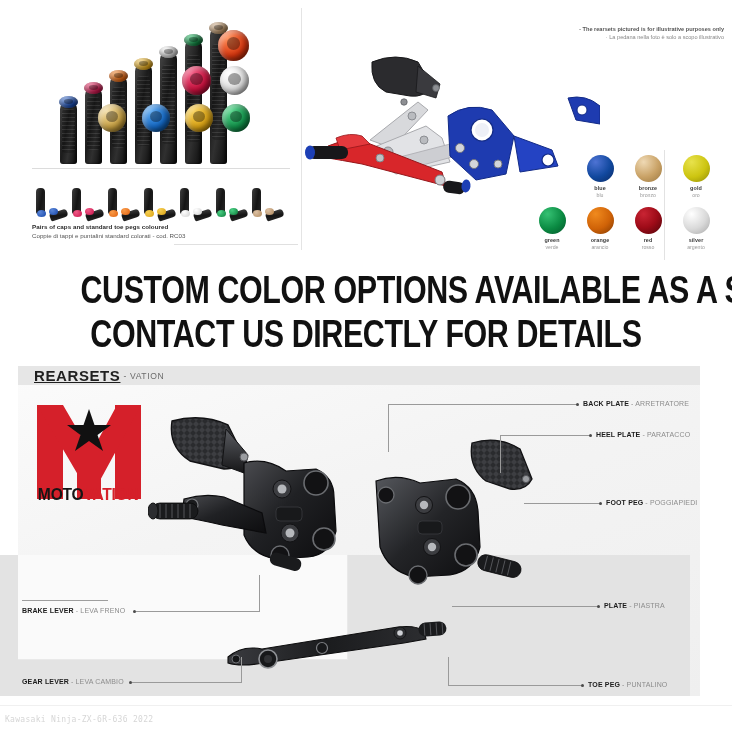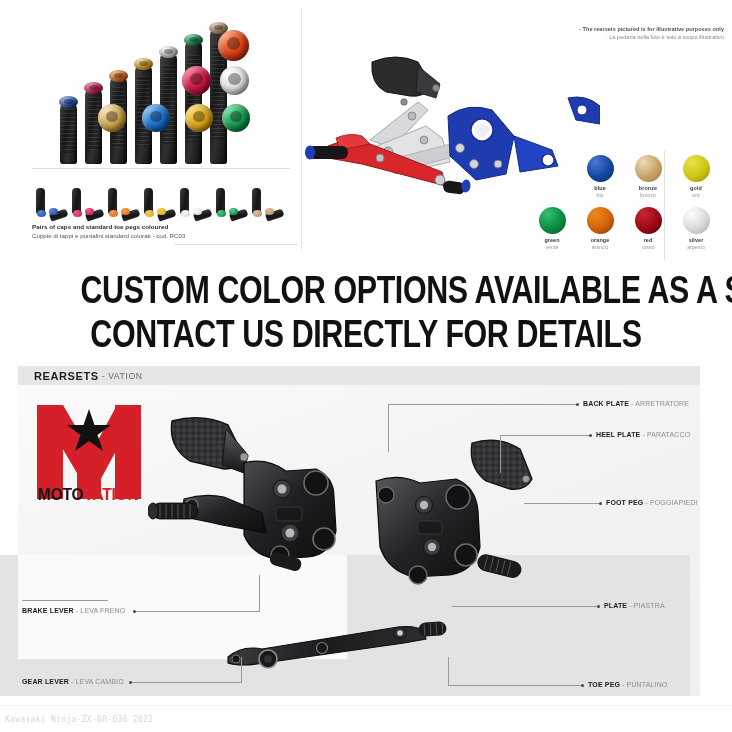--- a/index.html
+++ b/index.html
@@ -97,21 +97,21 @@
     background:#e3e3e3;
   }
   #panel-white-notch {
     position:absolute; left:18px; top:198px; width:330px; height:105px;
     background:#fafafa; border-right:1px solid #e9e9e9; border-bottom:1px solid #e9e9e9;
   }
   #section-header {
     position:absolute; left:18px; top:9px; width:682px; height:19px;
     background:#e6e6e6; display:flex; align-items:center; padding-left:16px;
   }
-  #section-header .sh-en { font-size:11px; font-weight:bold; color:#1f1f1f; letter-spacing:.6px; }
+  #section-header .sh-en { font-size:15px; font-weight:bold; color:#1f1f1f; letter-spacing:.6px;text-decoration:underline; }
   #section-header .sh-it { font-size:8.6px; color:#6b6b6b; letter-spacing:.6px; margin-left:3px; }
 
   
   #logo { position:absolute; left:33px; top:42px; width:112px; height:108px; }
   #logo-word { position:absolute; left:33px; top:128px; width:120px; text-align:center;
     font-size:17px; font-weight:bold; letter-spacing:-.3px; transform:scaleX(.92); transform-origin:left center; }
   #logo-word .a { color:#151515; }
   #logo-word .b { color:#d5202a; }
 
   

